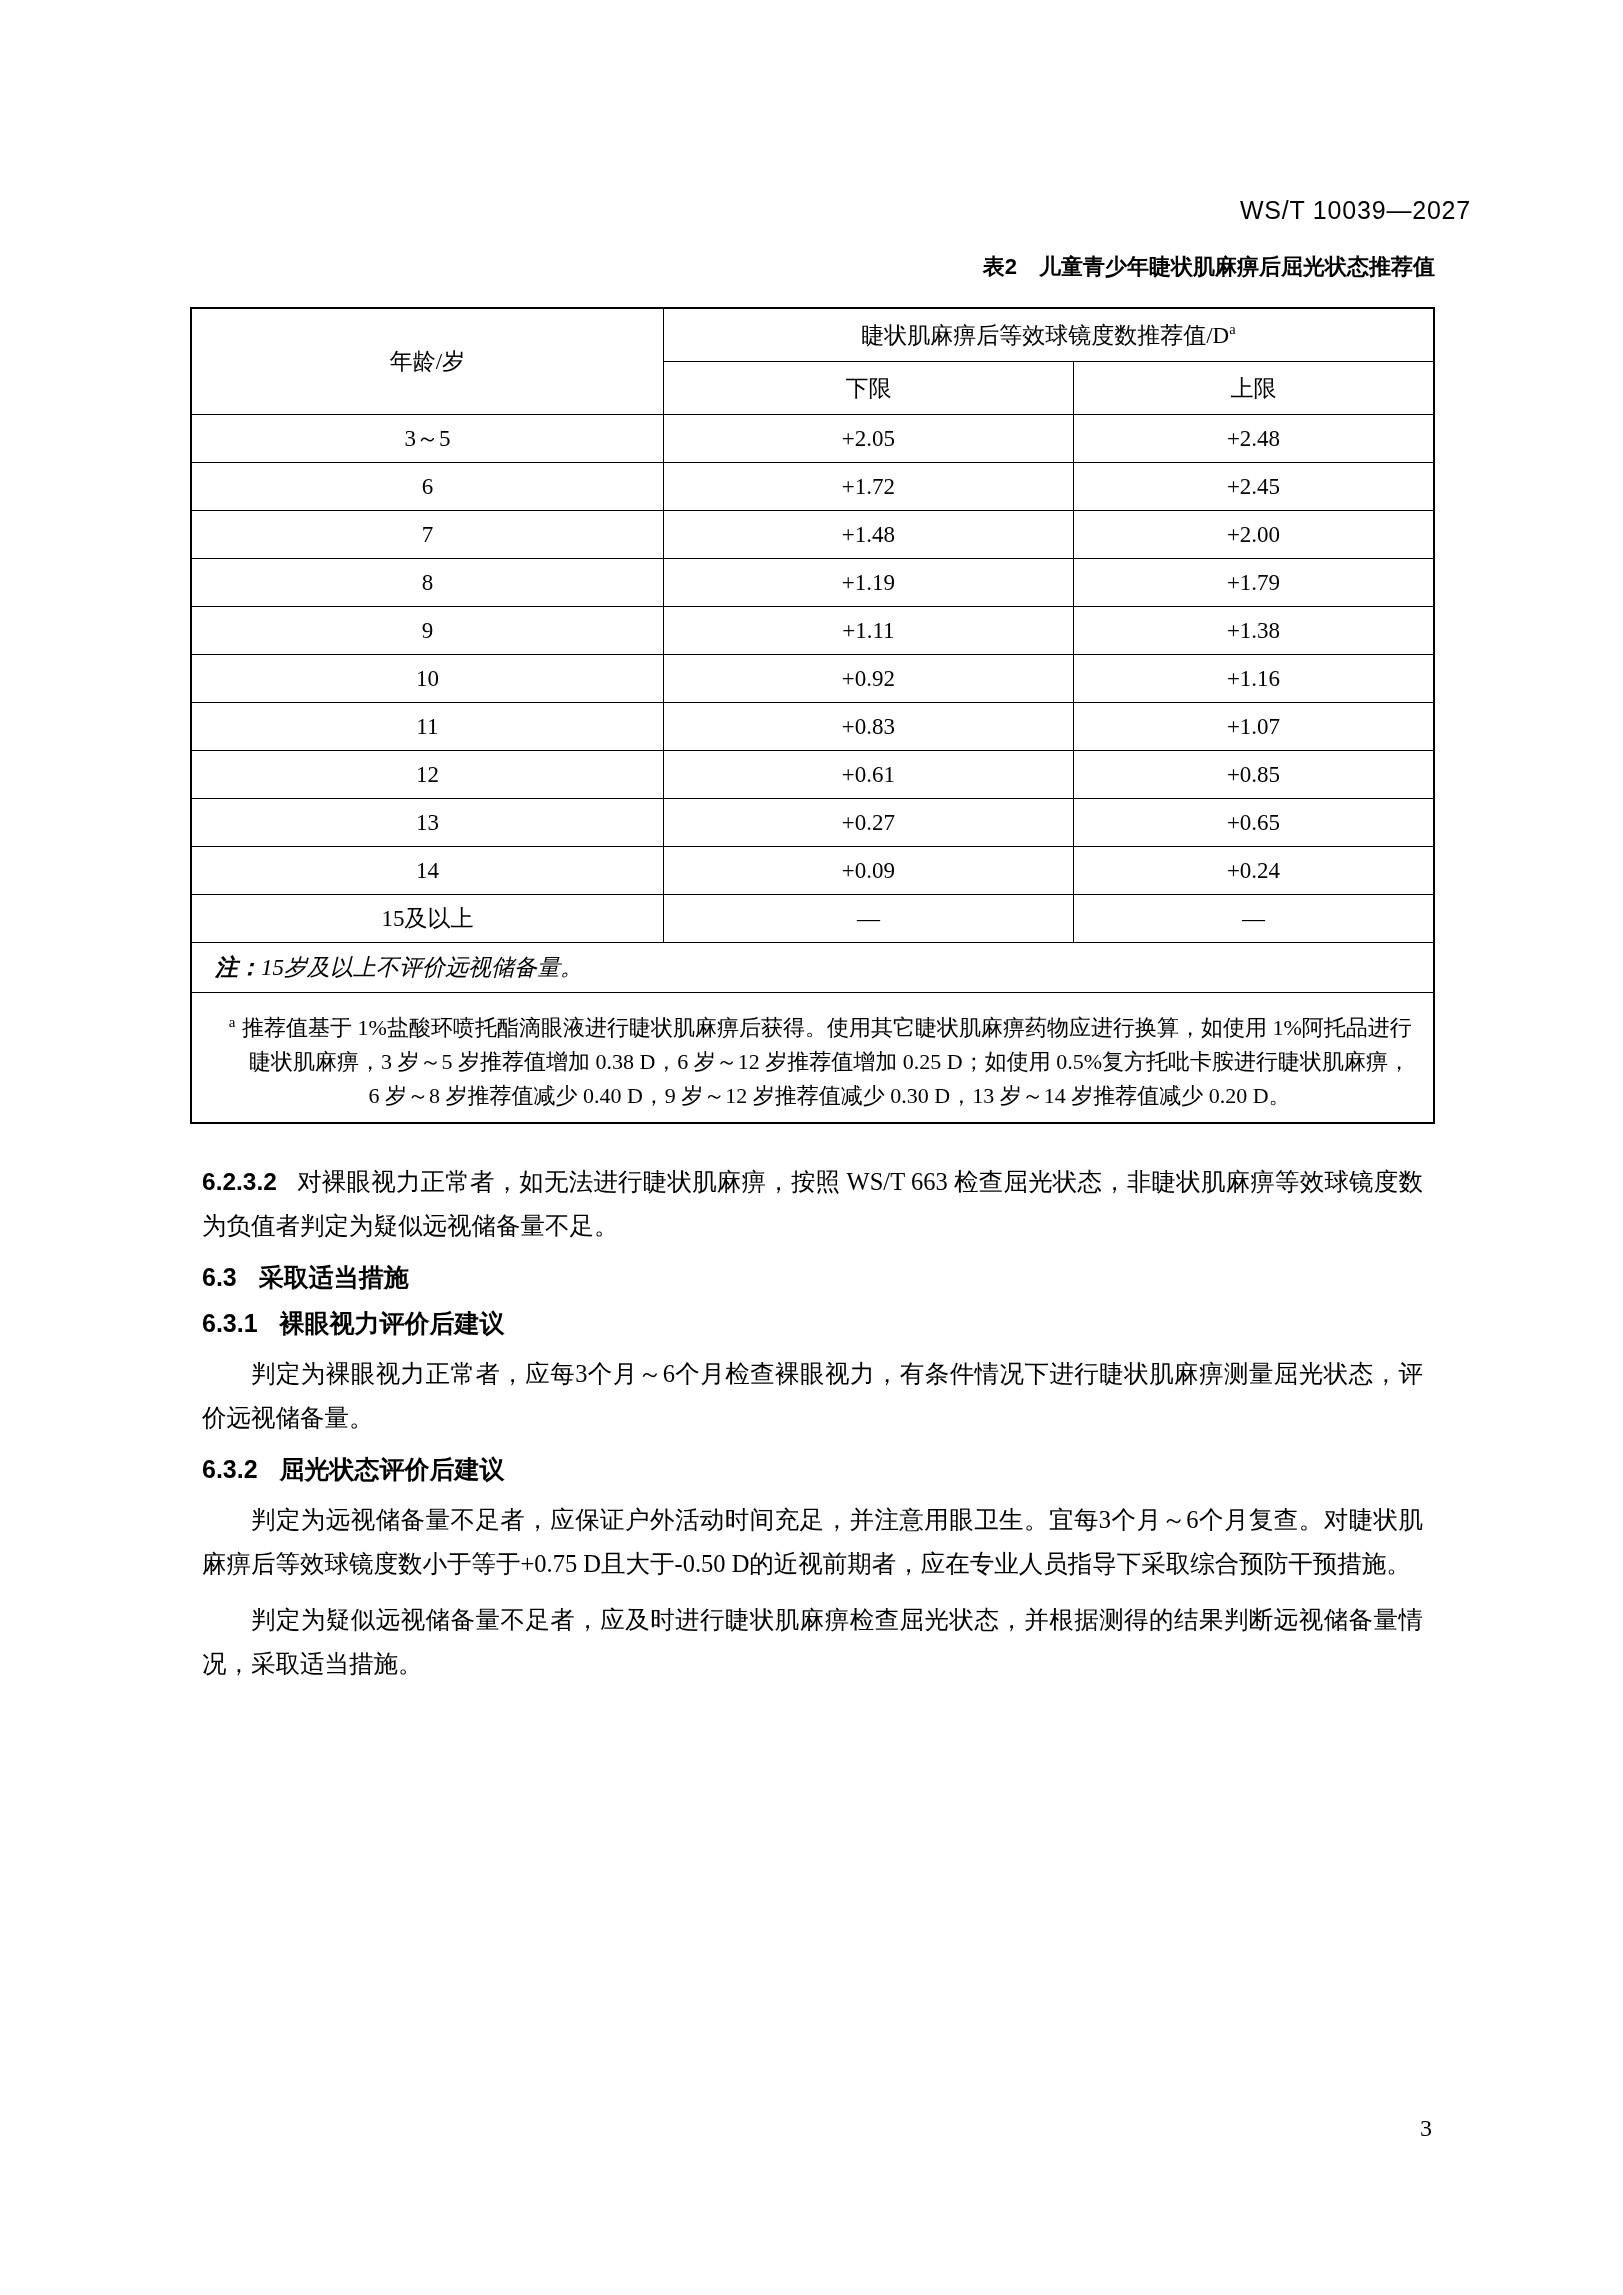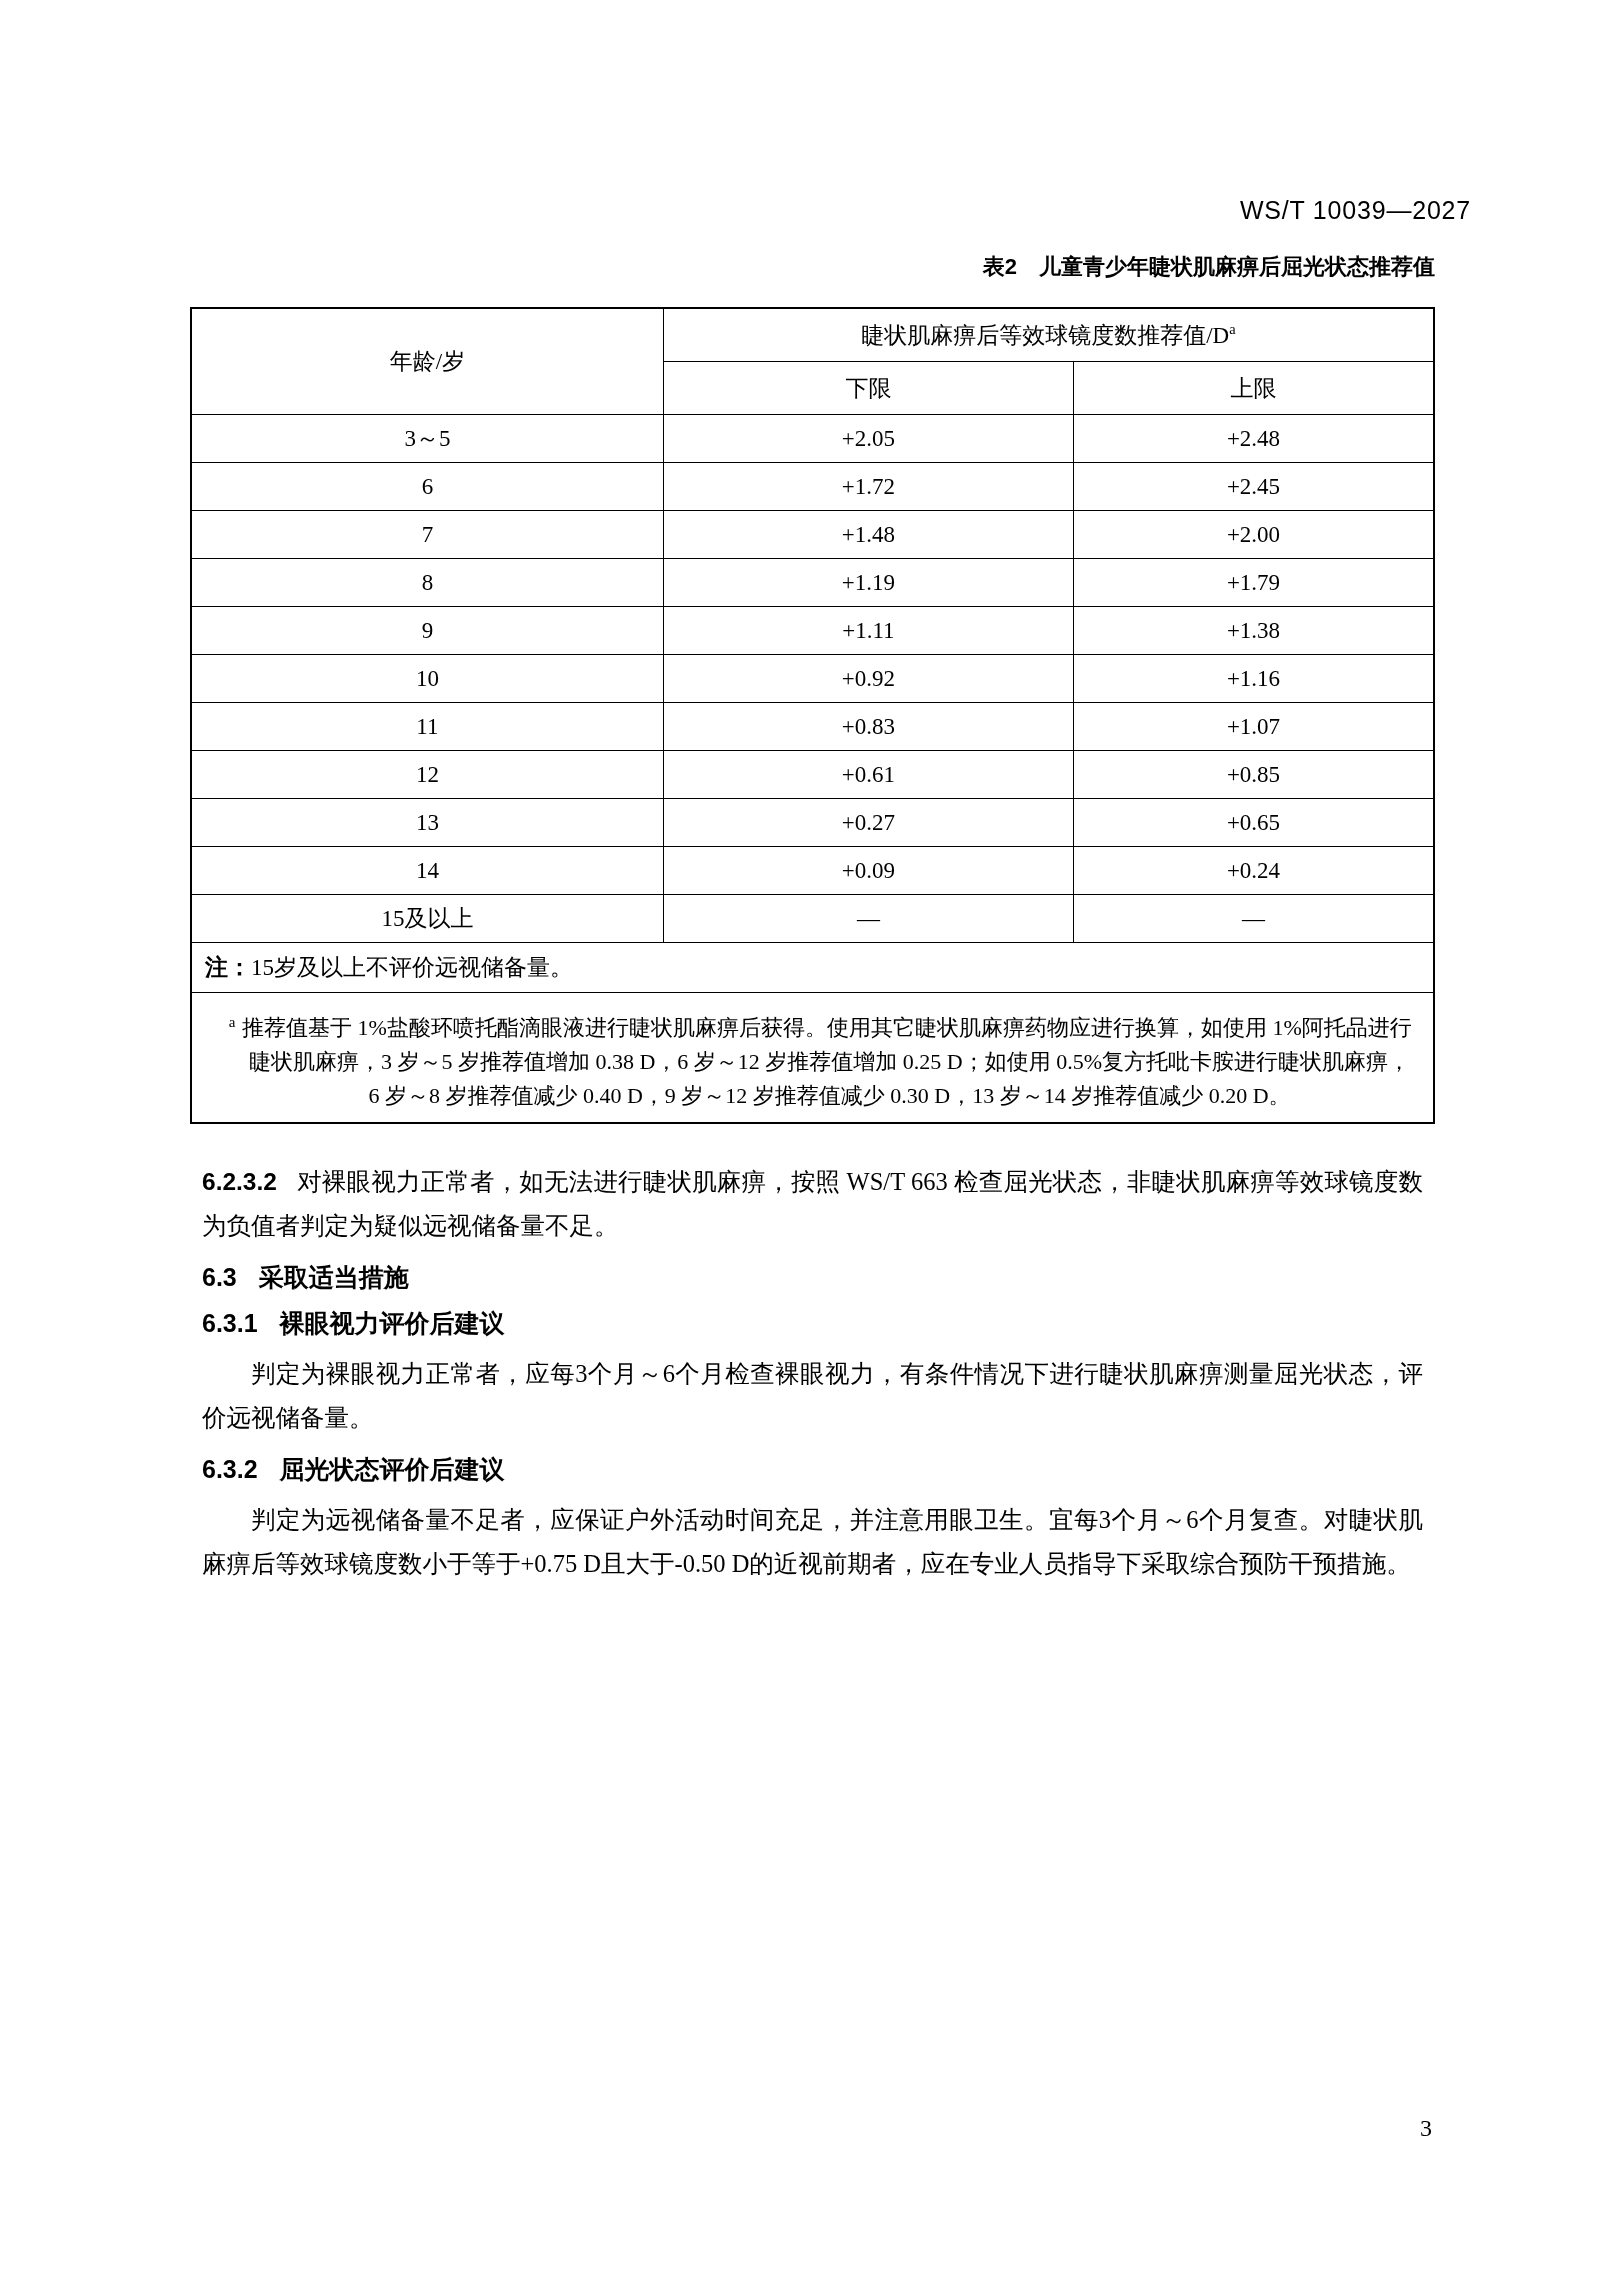--- a/index.html
+++ b/index.html
@@ -51,22 +51,23 @@
   table.rec-table { border: 2.5px solid #000; }
   col.c-age  { width: 38%; }
   col.c-low  { width: 33%; }
   col.c-high { width: 29%; }
   tr.hdr-group th { height: 52px; border-bottom: 1.7px solid #000; }
   tr.hdr-sub th   { height: 52px; border-bottom: 1.7px solid #000; }
   tr.data-row td  { height: 47px; margin-left: 16px; }
   tr.note-row td {
     height: 49px;
     text-align: left;
-    padding-left: 13px;
+    padding-left: 23px;
     border-top: 1.7px solid #000;
+    font-style: italic;
   }
   tr.note-row .note-label { font-weight: bold; }
   tr.foot-row td {
     text-align: center;
     border-top: 1.7px solid #000;
     padding: 12px 20px 8.5px 54px;
     font-size: 22px;
     line-height: 34px;
   }
   .foot-marker {
@@ -207,18 +208,19 @@
 
     <p class="sec-heading h-63"><span class="sec-num">6.3</span><span>采取适当措施</span></p>
 
     <p class="sec-heading h-631"><span class="sec-num">6.3.1</span><span>裸眼视力评价后建议</span></p>
 
     <p class="para">判定为裸眼视力正常者，应每3个月～6个月检查裸眼视力，有条件情况下进行睫状肌麻痹测量屈光状态，评价远视储备量。</p>
 
     <p class="sec-heading h-632"><span class="sec-num">6.3.2</span><span>屈光状态评价后建议</span></p>
 
     <p class="para para-gap">判定为远视储备量不足者，应保证户外活动时间充足，并注意用眼卫生。宜每3个月～6个月复查。对睫状肌麻痹后等效球镜度数小于等于+0.75 D且大于-0.50 D的近视前期者，应在专业人员指导下采取综合预防干预措施。</p>
+    <p class="para">判定为疑似远视储备量不足者，应及时进行睫状肌麻痹检查屈光状态，并根据测得的结果判断远视储备量情况，采取适当措施。</p>
   </div>
 
   <div class="page-num">3</div>
 
 </div>
 
 
 </body></html>

